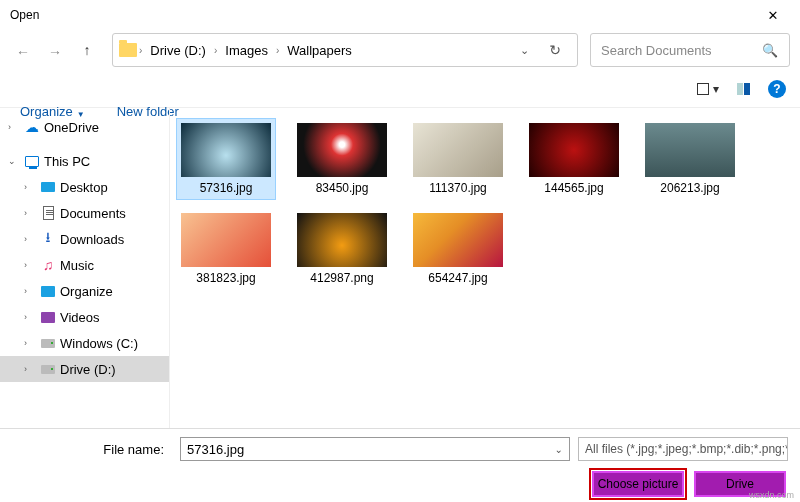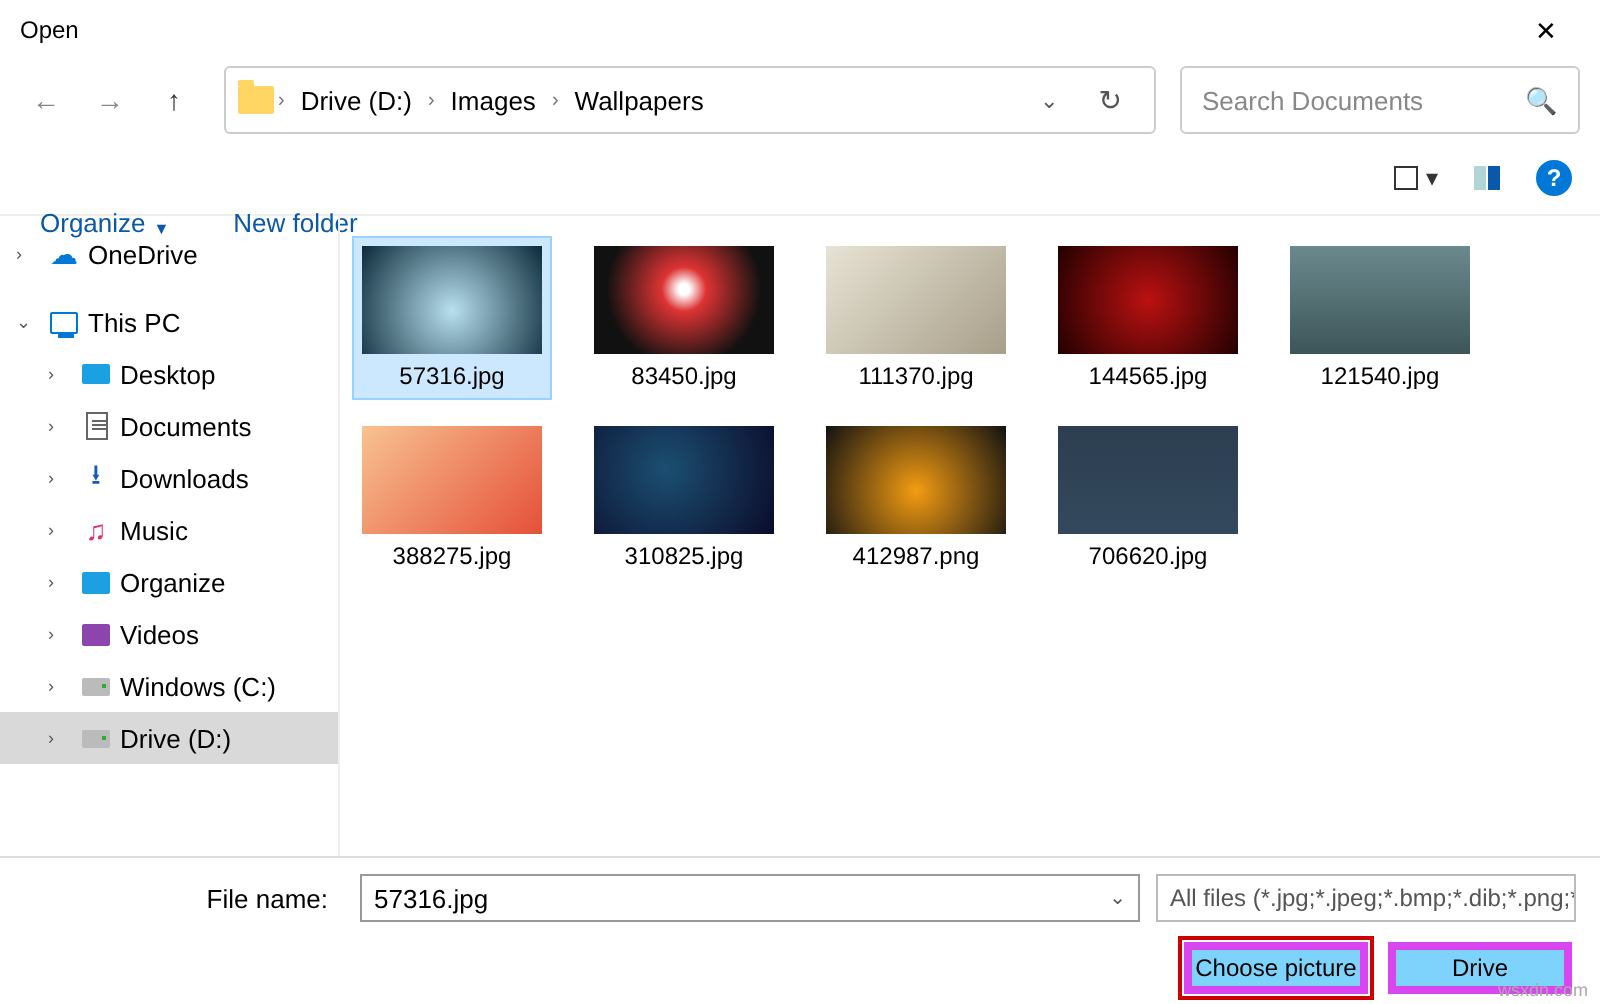--- a/index.html
+++ b/index.html
@@ -56,21 +56,21 @@
 .thumb-item.sel { background:#cce8ff; border-color:#99d1ff; }
 .thumb { width:90px; height:54px; background:#888; display:flex; align-items:center; justify-content:center; color:#eee; font-size:8px; overflow:hidden; }
 .tname { font-size:12px; margin-top:4px; white-space:nowrap; overflow:hidden; text-overflow:ellipsis; max-width:96px; }
 .bottombar { border-top:1px solid #ddd; padding:8px 12px; }
 .fnrow { display:flex; align-items:center; gap:8px; }
 .fnlabel { width:160px; text-align:right; font-size:13px; padding-right:8px; }
 .fninput { flex:1; height:24px; border:1px solid #999; padding:0 6px; display:flex; align-items:center; font-size:13px; background:#fff; }
 .fninput .dd { margin-left:auto; color:#555; font-size:10px; }
 .filter { width:210px; height:24px; border:1px solid #bbb; padding:0 6px; display:flex; align-items:center; font-size:12px; color:#555; white-space:nowrap; overflow:hidden; }
 .btnrow { display:flex; justify-content:flex-end; gap:10px; margin-top:10px; padding-right:2px; }
-.dlgbtn { min-width:92px; height:26px; border:4px solid #d946ef; background:#7dd3fc; display:flex; align-items:center; justify-content:center; font-size:12px; }
+.dlgbtn { min-width:92px; height:26px; border:2px solid #d946ef; background:#a21caf; display:flex; align-items:center; justify-content:center; font-size:12px; }
 .dlgbtn.primary { outline:2px solid #c00; outline-offset:1px; }
 .watermark { position:absolute; bottom:2px; right:6px; font-size:9px; color:#aaa; }
 
 
 .t0{background:radial-gradient(circle at 50% 60%, #b8e0ee, #0b2a3a);}
 .t1{background:radial-gradient(circle at 50% 40%, #fff 5%, #d33 20%, #111 70%);}
 .t2{background:linear-gradient(135deg,#e7e3d4,#a89f8a);}
 .t3{background:radial-gradient(circle at 50% 50%, #b11, #200);}
 .t4{background:linear-gradient(180deg,#6b8a8e,#3c5558);}
 .t5{background:linear-gradient(135deg,#f8c291,#e55039);}
@@ -212,37 +212,33 @@
         <div class="thumb-item">
           <div class="thumb t2"></div>
           <div class="tname">111370.jpg</div>
         </div>
         <div class="thumb-item">
           <div class="thumb t3"></div>
           <div class="tname">144565.jpg</div>
         </div>
         <div class="thumb-item">
           <div class="thumb t4"></div>
-          <div class="tname">121540.jpg</div>
+          <div class="tname">206213.jpg</div>
         </div>
         <div class="thumb-item">
           <div class="thumb t5"></div>
-          <div class="tname">388275.jpg</div>
-        </div>
-        <div class="thumb-item">
-          <div class="thumb t6"></div>
-          <div class="tname">310825.jpg</div>
+          <div class="tname">381823.jpg</div>
         </div>
         <div class="thumb-item">
           <div class="thumb t7"></div>
           <div class="tname">412987.png</div>
         </div>
         <div class="thumb-item">
-          <div class="thumb t9"></div>
-          <div class="tname">706620.jpg</div>
+          <div class="thumb t8"></div>
+          <div class="tname">654247.jpg</div>
         </div>
       </div>
   </div>
 </div>
 
 <div class="bottombar">
   <div class="fnrow">
     <div class="fnlabel">File name:</div>
     <div class="fninput">
       <span>57316.jpg</span>

